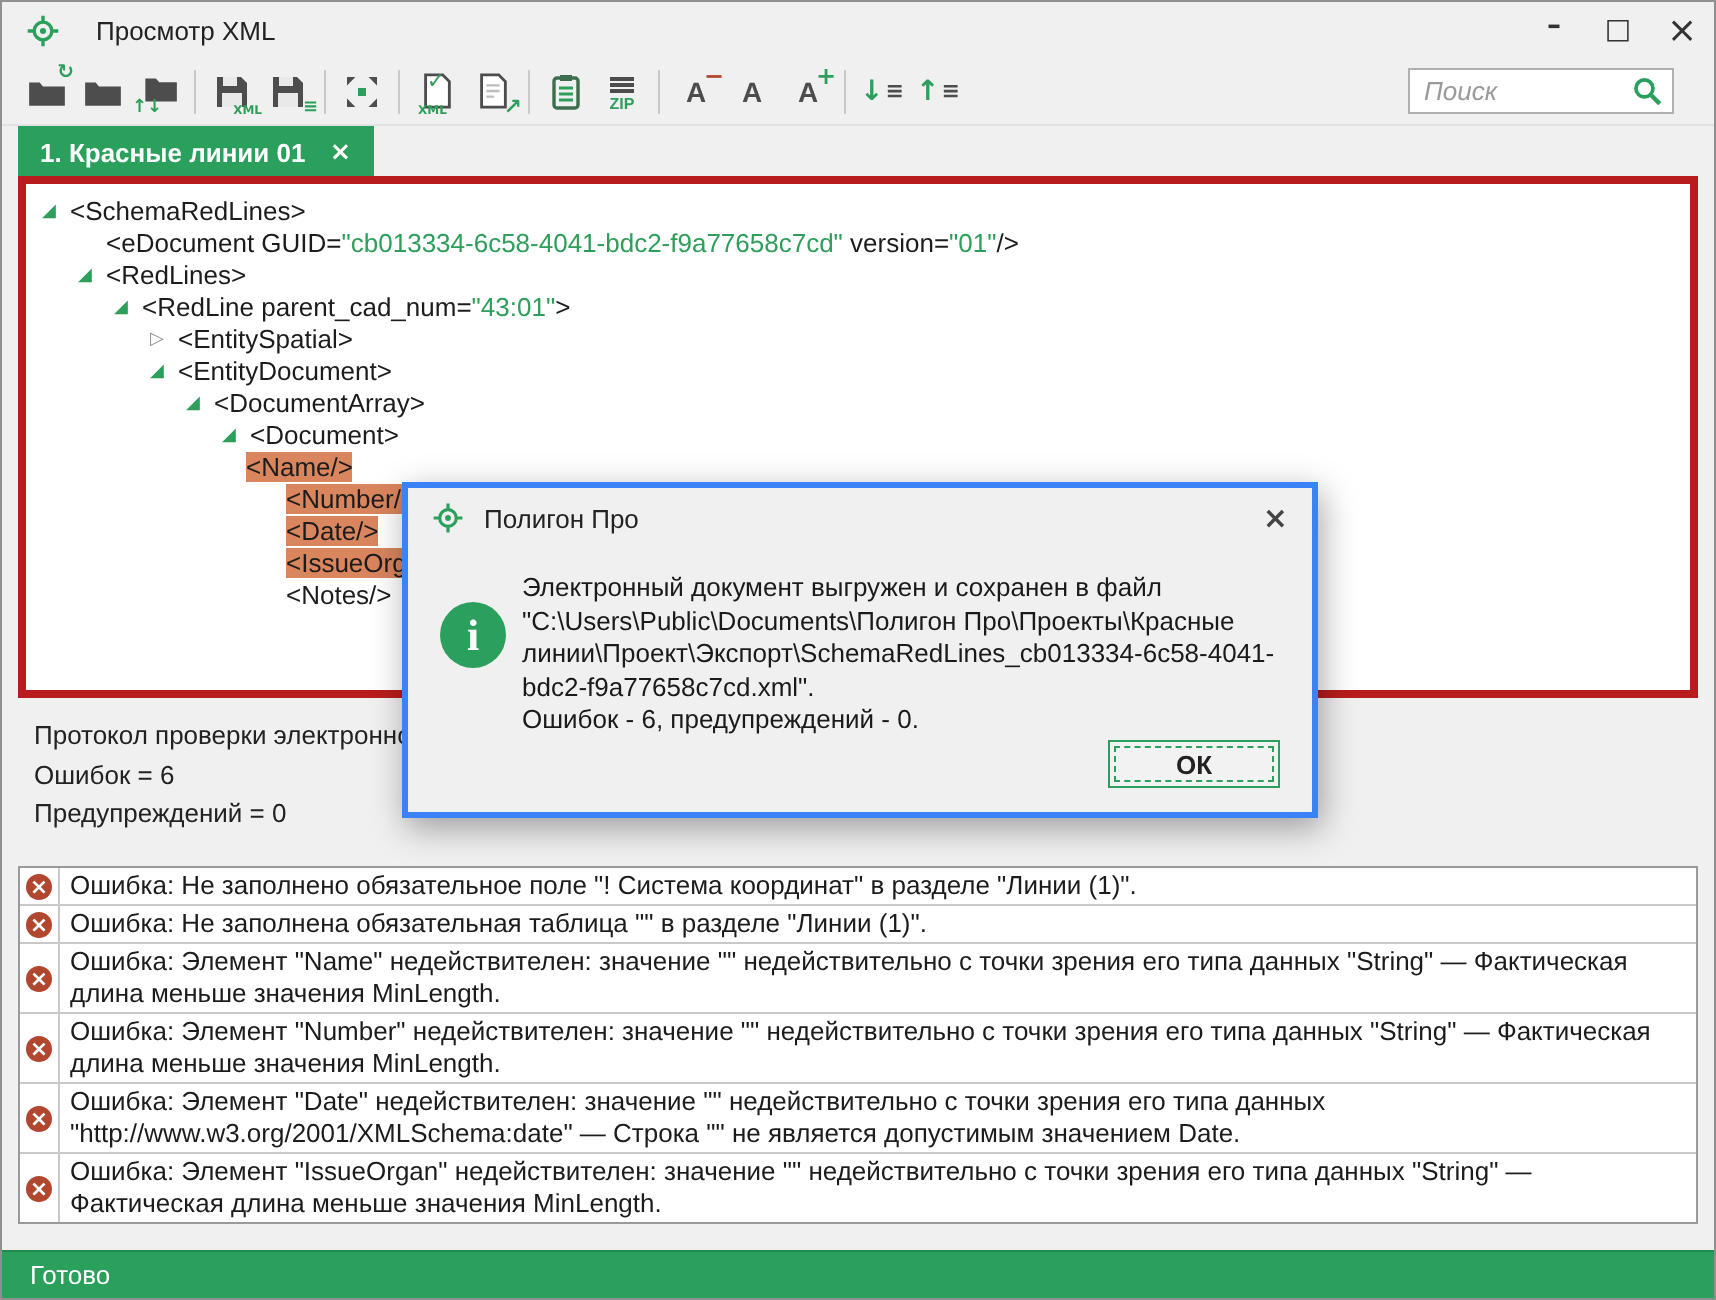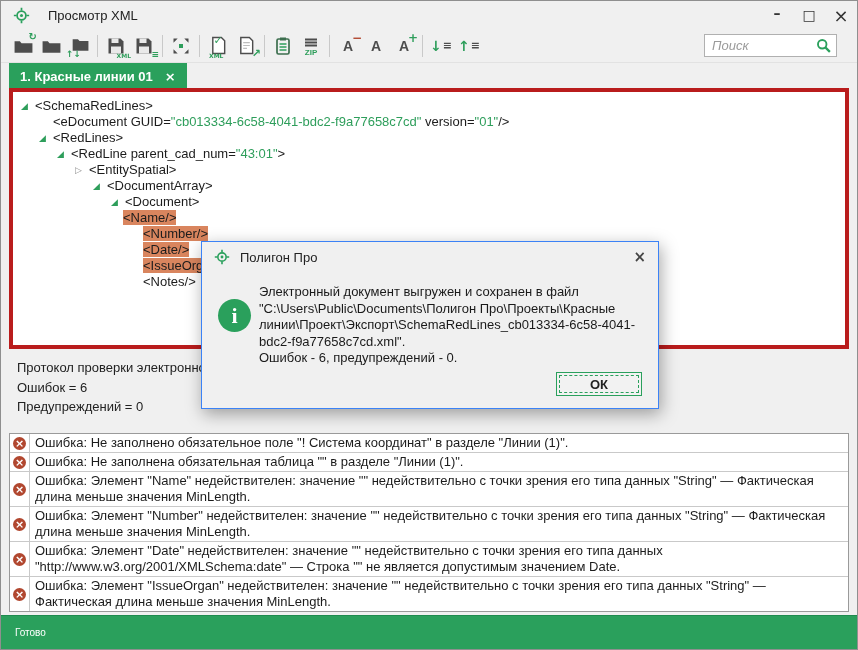--- a/index.html
+++ b/index.html
@@ -77,27 +77,27 @@
   .ehead { background: #f0f0f0; height: 19px; align-items: center; }
   .icon-cell { width: 20px; border-right: 1px solid #c9c9c9; display: flex;
     align-items: center; justify-content: center; flex-shrink: 0; }
   .desc-cell { flex: 1; padding: 1px 5px; line-height: 16px; }
   .hdr-desc { flex: 1; text-align: center; color: #333; }
   .err-badge { width: 13px; height: 13px; border-radius: 50%; background: #b1472f; color: #fff;
     font-size: 11px; font-weight: bold; display: flex; align-items: center; justify-content: center;
     line-height: 1; font-family: "DejaVu Sans", sans-serif; }
 
   
-  .statusbar { position: absolute; left: 0; right: 0; bottom: 0; height: 34px; background: #2aa05c;
+  .statusbar { position: absolute; left: 0; right: 0; bottom: 0; height: 24px; background: #2aa05c;
     border-top: 1px solid #1e8a4e; color: #fff; display: flex; align-items: center;
-    padding-left: 14px; font-size: 10px; }
+    padding-left: 14px; font-size: 13px; }
 
   
   .dialog { position: absolute; left: 200px; top: 240px; width: 458px; height: 168px;
-    background: #f0f0f0; border: 1px solid #3b82f6; box-shadow: 2px 5px 16px rgba(0,0,0,0.35); z-index: 10; }
+    background: #f0f0f0; border: 3px solid #3b82f6; box-shadow: 2px 5px 16px rgba(0,0,0,0.35); z-index: 10; }
   .dialog-title { height: 30px; display: flex; align-items: center; gap: 9px; padding: 0 12px; }
   .dialog-title .dtitle { font-size: 13px; color: #222; }
   .dialog-close { margin-left: auto; font-size: 15px; font-weight: bold; color: #444;
     font-family: "DejaVu Sans", sans-serif; }
   .info-icon { position: absolute; left: 16px; top: 57px; width: 33px; height: 33px; border-radius: 50%;
     background: #2aa05c; color: #fff; display: flex; align-items: center; justify-content: center;
     font-size: 22px; font-weight: bold; font-family: "Liberation Serif", serif; }
   .dialog-message { position: absolute; left: 57px; top: 42px; width: 392px;
     font-size: 13px; line-height: 16.5px; color: #1a1a1a; }
   .ok-button { position: absolute; right: 16px; bottom: 12px; width: 86px; height: 24px;
@@ -270,20 +270,21 @@
     </div>
   </div>
   <div class="accent-line"></div>
 
   <div class="tree-panel">
       <div class="tree-row" style="padding-left: 8px;"><span class="tree-arrow expanded">◢</span><span class="node-text"><span>&lt;SchemaRedLines&gt;</span></span></div>
       <div class="tree-row" style="padding-left: 26px;"><span class="tree-arrow none"></span><span class="node-text"><span>&lt;eDocument GUID=</span><span class="attr-val">"cb013334-6c58-4041-bdc2-f9a77658c7cd"</span><span> version=</span><span class="attr-val">"01"</span><span>/&gt;</span></span></div>
       <div class="tree-row" style="padding-left: 26px;"><span class="tree-arrow expanded">◢</span><span class="node-text"><span>&lt;RedLines&gt;</span></span></div>
       <div class="tree-row" style="padding-left: 44px;"><span class="tree-arrow expanded">◢</span><span class="node-text"><span>&lt;RedLine parent_cad_num=</span><span class="attr-val">"43:01"</span><span>&gt;</span></span></div>
       <div class="tree-row" style="padding-left: 62px;"><span class="tree-arrow collapsed">▷</span><span class="node-text"><span>&lt;EntitySpatial&gt;</span></span></div>
+      <div class="tree-row" style="padding-left: 62px;"><span class="tree-arrow expanded">◢</span><span class="node-text"><span>&lt;EntityDocument&gt;</span></span></div>
       <div class="tree-row" style="padding-left: 80px;"><span class="tree-arrow expanded">◢</span><span class="node-text"><span>&lt;DocumentArray&gt;</span></span></div>
       <div class="tree-row" style="padding-left: 98px;"><span class="tree-arrow expanded">◢</span><span class="node-text"><span>&lt;Document&gt;</span></span></div>
       <div class="tree-row" style="padding-left: 96px;"><span class="tree-arrow none"></span><span class="node-text hl"><span>&lt;Name/&gt;</span></span></div>
       <div class="tree-row" style="padding-left: 116px;"><span class="tree-arrow none"></span><span class="node-text hl"><span>&lt;Number/&gt;</span></span></div>
       <div class="tree-row" style="padding-left: 116px;"><span class="tree-arrow none"></span><span class="node-text hl"><span>&lt;Date/&gt;</span></span></div>
       <div class="tree-row" style="padding-left: 116px;"><span class="tree-arrow none"></span><span class="node-text hl"><span>&lt;IssueOrgan/&gt;</span></span></div>
       <div class="tree-row" style="padding-left: 116px;"><span class="tree-arrow none"></span><span class="node-text"><span>&lt;Notes/&gt;</span></span></div>
     </div>
 
   <div class="protocol">

